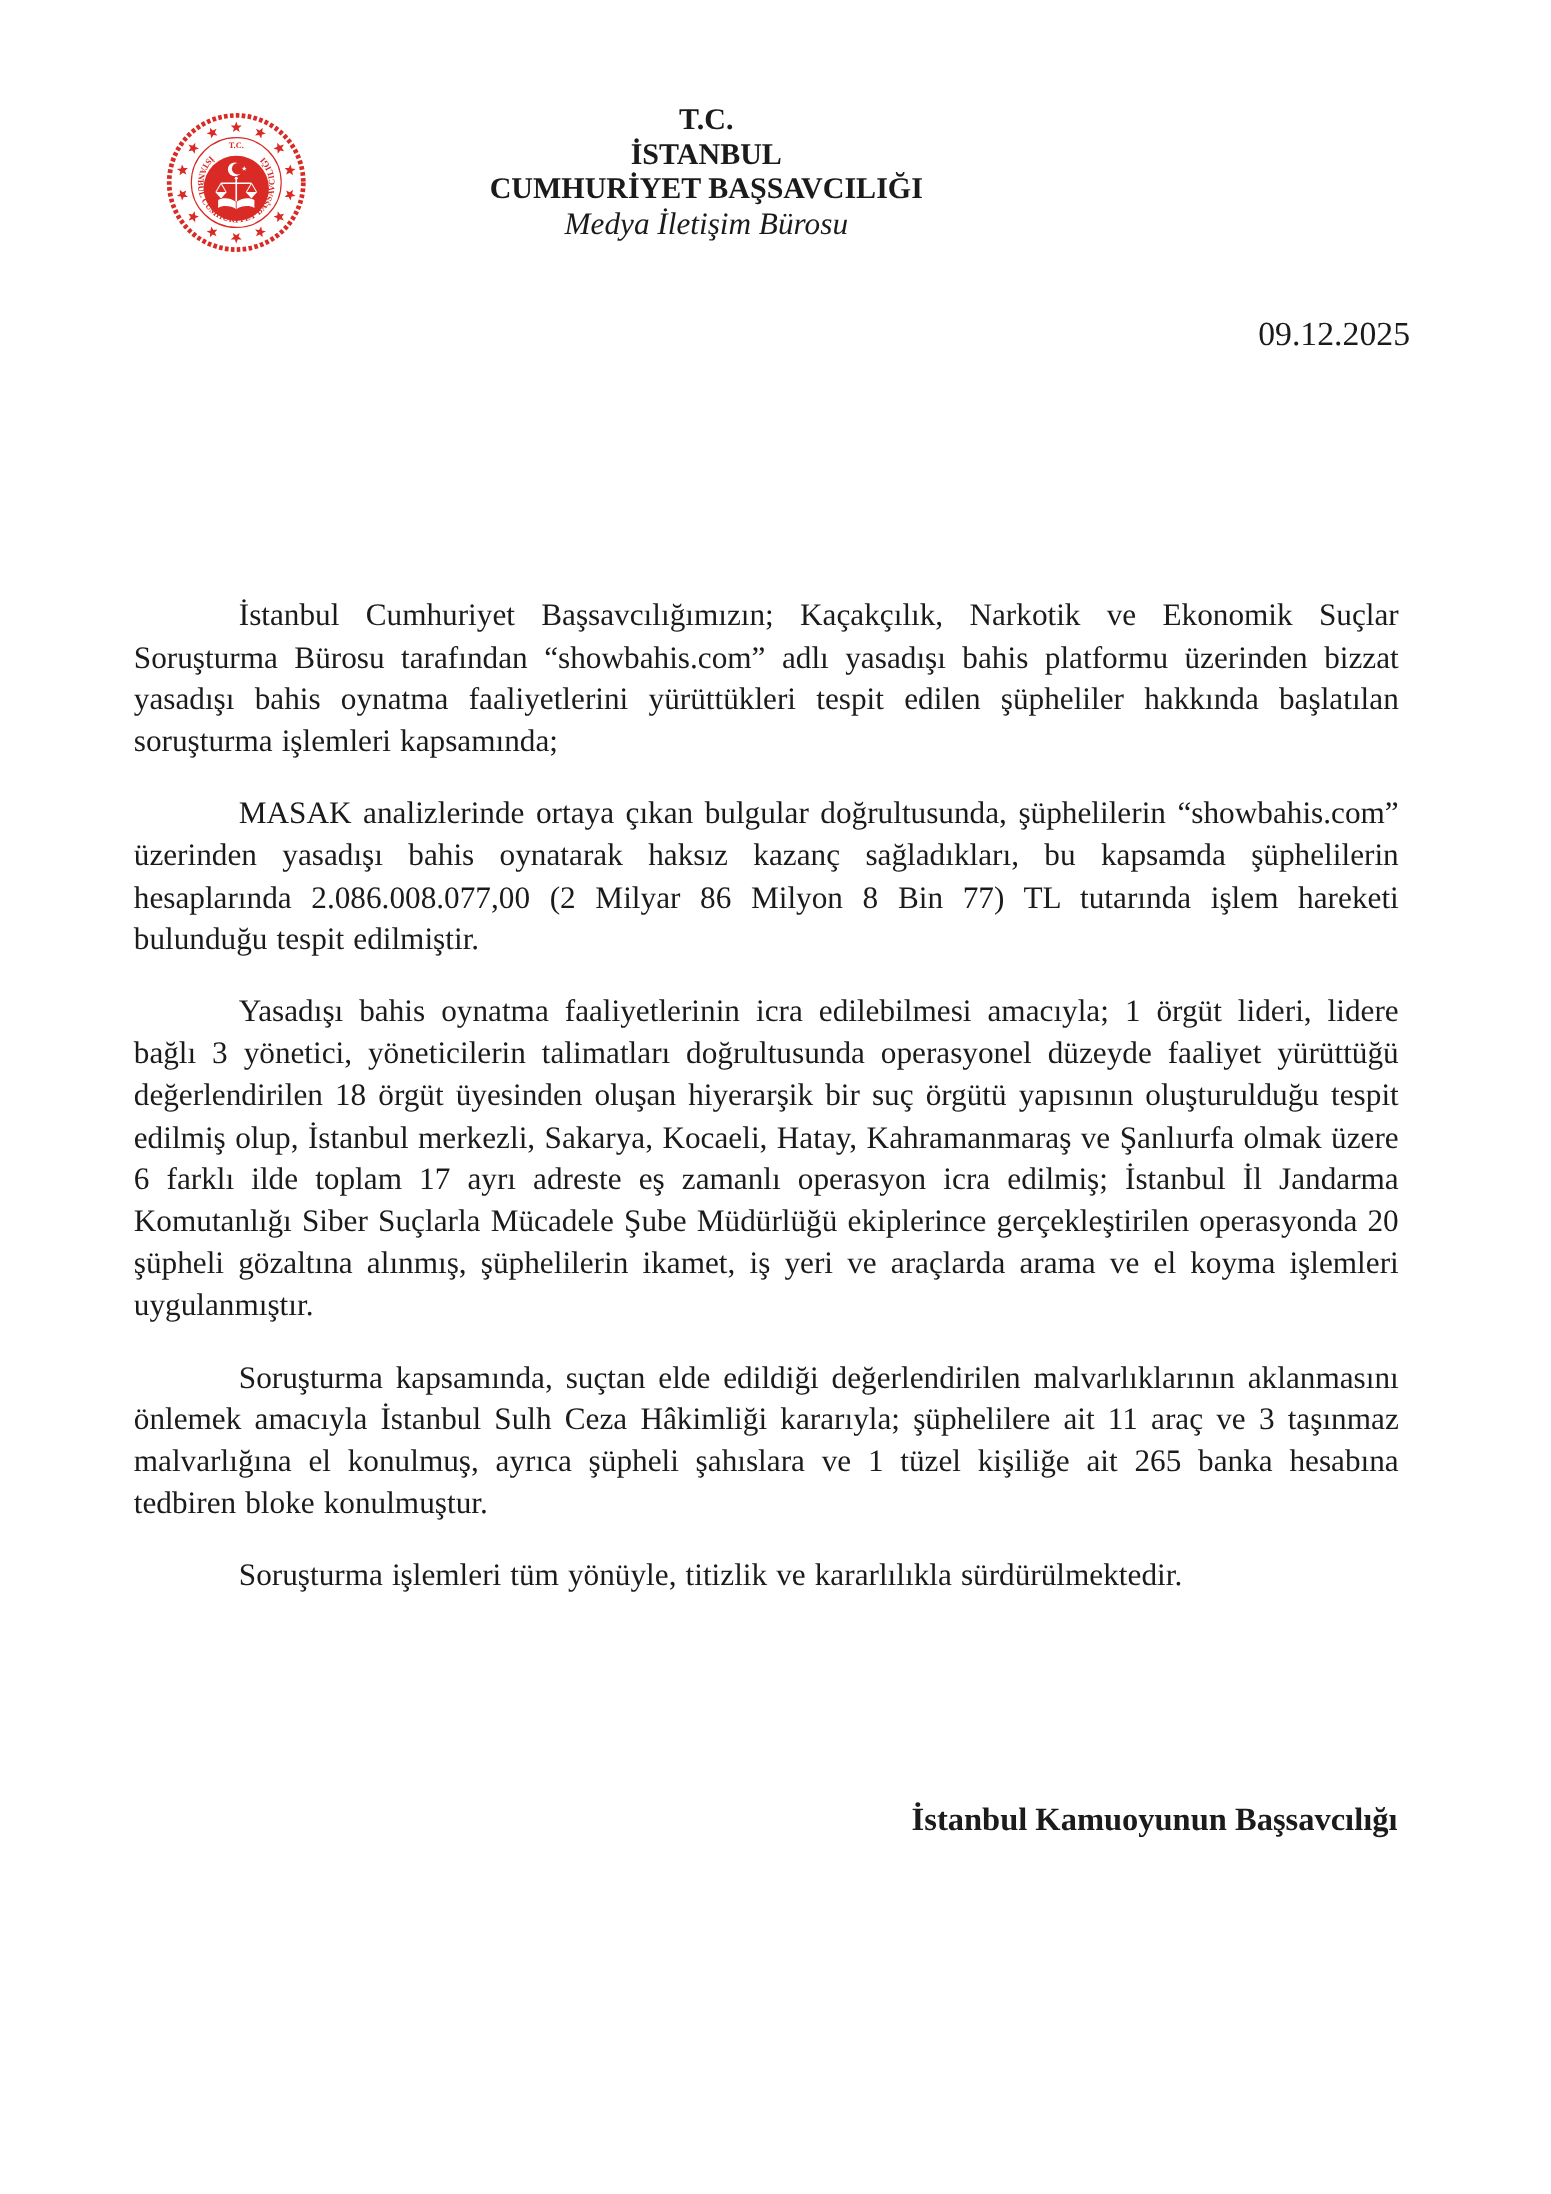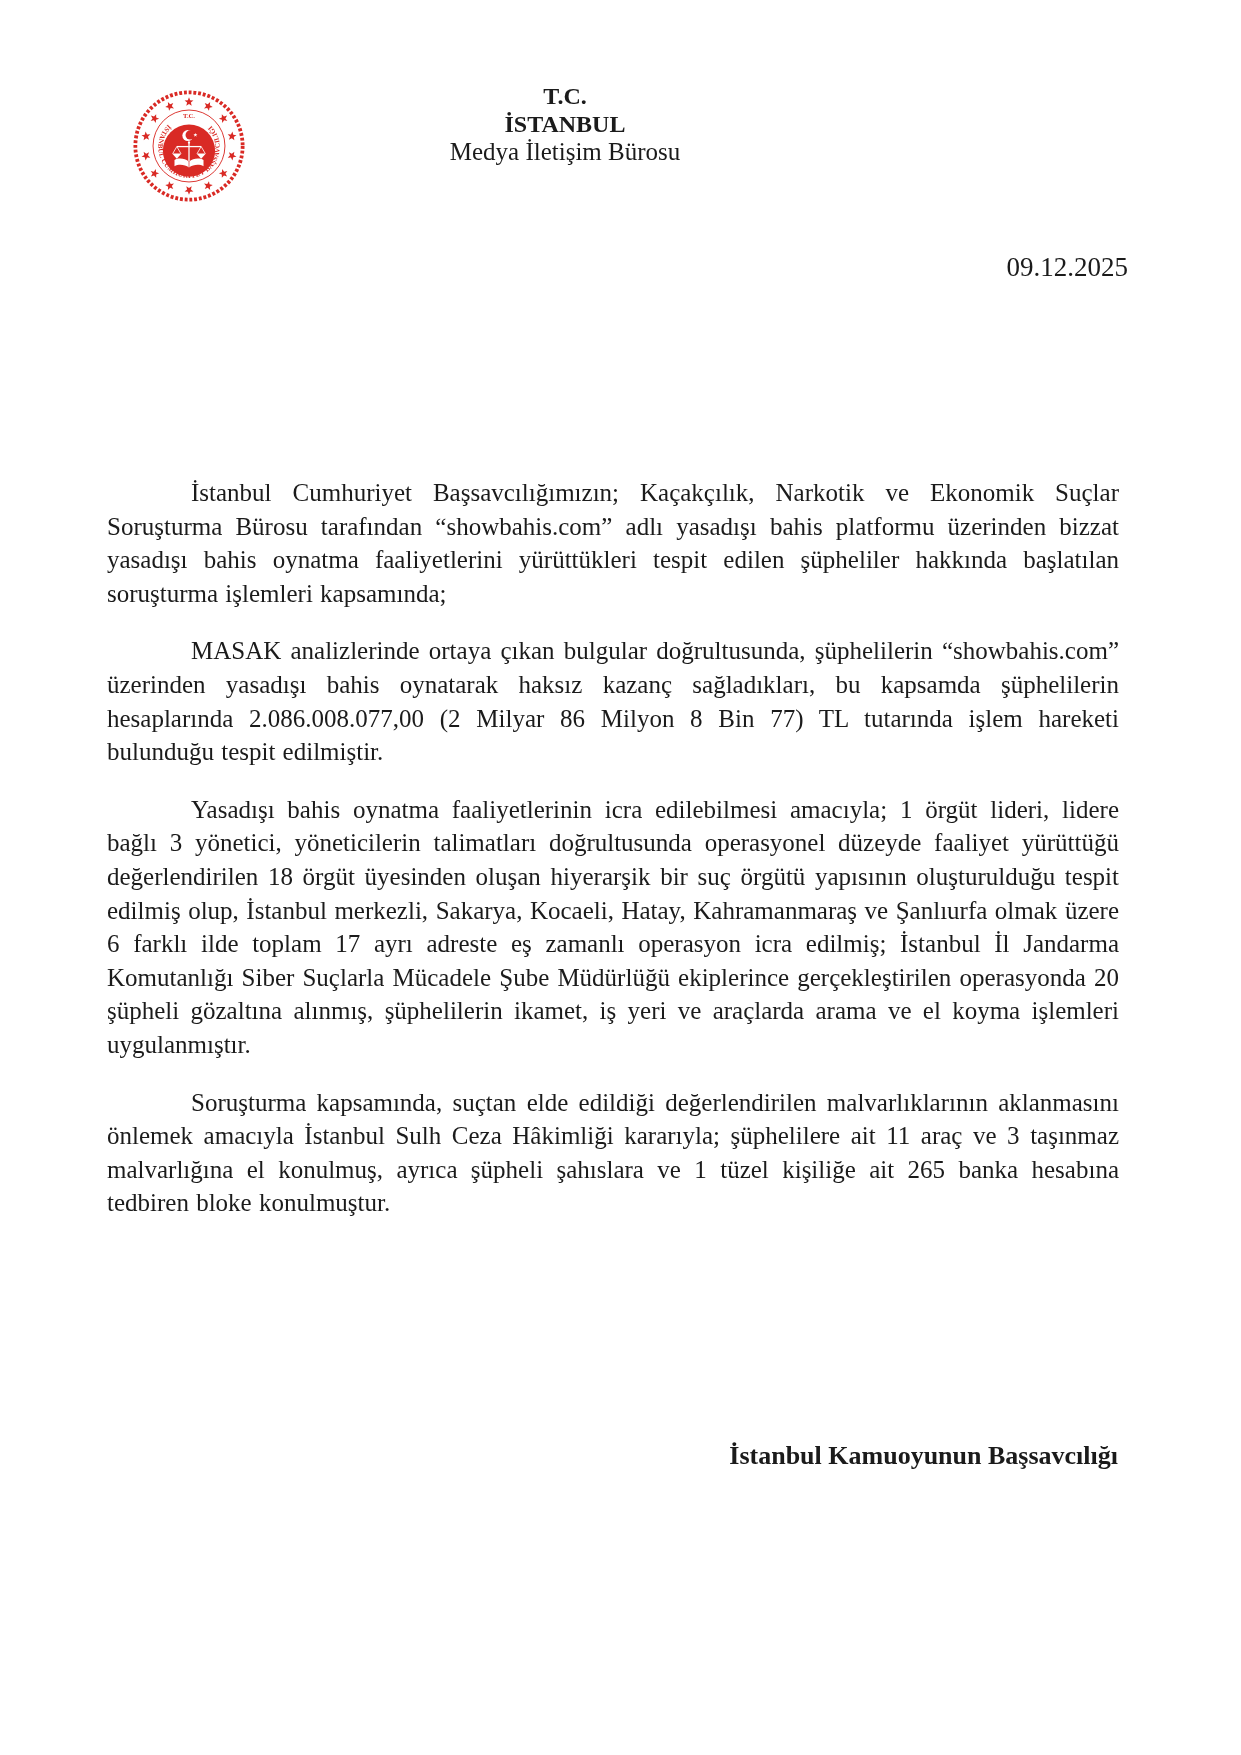--- a/index.html
+++ b/index.html
@@ -28,21 +28,21 @@
   .header-text {
     position: absolute;
     top: 83px;
     left: 0;
     width: 1130px;
     text-align: center;
     line-height: 27.5px;
   }
   .h-line { font-size: 24px; }
   .h-line.bold { font-weight: bold; }
-  .h-line.sub { font-size: 25px; font-weight: normal; }
+  .h-line.sub { font-size: 25px; font-weight: normal; font-style: italic; }
 
   
   .date {
     position: absolute;
     top: 252px;
     left: 0;
     width: 1128px;
     text-align: right;
     font-size: 27px;
   }
@@ -150,28 +150,30 @@
 
     <g>
       <path d="M100,127 C93,121 82,120 75,124 L75,135 C82,131 93,132 100,137 C107,132 118,131 125,135 L125,124 C118,120 107,121 100,127 Z" fill="#ffffff"></path>
       <line x1="100" y1="127" x2="100" y2="137" stroke="var(--emblem-red)" stroke-width="1.2"></line>
     </g>
   </svg>
 
   <div class="header-text">
     <div class="h-line bold">T.C.</div>
     <div class="h-line bold">İSTANBUL</div>
+    <div class="h-line bold">CUMHURİYET BAŞSAVCILIĞI</div>
     <div class="h-line sub">Medya İletişim Bürosu</div>
   </div>
 
   <div class="date">09.12.2025</div>
 
 
   <main class="body">
     <p>İstanbul Cumhuriyet Başsavcılığımızın; Kaçakçılık, Narkotik ve Ekonomik Suçlar Soruşturma Bürosu tarafından “showbahis.com” adlı yasadışı bahis platformu üzerinden bizzat yasadışı bahis oynatma faaliyetlerini yürüttükleri tespit edilen şüpheliler hakkında başlatılan soruşturma işlemleri kapsamında;</p>
     <p>MASAK analizlerinde ortaya çıkan bulgular doğrultusunda, şüphelilerin “showbahis.com” üzerinden yasadışı bahis oynatarak haksız kazanç sağladıkları, bu kapsamda şüphelilerin hesaplarında 2.086.008.077,00 (2 Milyar 86 Milyon 8 Bin 77) TL tutarında işlem hareketi bulunduğu tespit edilmiştir.</p>
     <p>Yasadışı bahis oynatma faaliyetlerinin icra edilebilmesi amacıyla; 1 örgüt lideri, lidere bağlı 3 yönetici, yöneticilerin talimatları doğrultusunda operasyonel düzeyde faaliyet yürüttüğü değerlendirilen 18 örgüt üyesinden oluşan hiyerarşik bir suç örgütü yapısının oluşturulduğu tespit edilmiş olup, İstanbul merkezli, Sakarya, Kocaeli, Hatay, Kahramanmaraş ve Şanlıurfa olmak üzere 6 farklı ilde toplam 17 ayrı adreste eş zamanlı operasyon icra edilmiş; İstanbul İl Jandarma Komutanlığı Siber Suçlarla Mücadele Şube Müdürlüğü ekiplerince gerçekleştirilen operasyonda 20 şüpheli gözaltına alınmış, şüphelilerin ikamet, iş yeri ve araçlarda arama ve el koyma işlemleri uygulanmıştır.</p>
     <p>Soruşturma kapsamında, suçtan elde edildiği değerlendirilen malvarlıklarının aklanmasını önlemek amacıyla İstanbul Sulh Ceza Hâkimliği kararıyla; şüphelilere ait 11 araç ve 3 taşınmaz malvarlığına el konulmuş, ayrıca şüpheli şahıslara ve 1 tüzel kişiliğe ait 265 banka hesabına tedbiren bloke konulmuştur.</p>
+    <p>Soruşturma işlemleri tüm yönüyle, titizlik ve kararlılıkla sürdürülmektedir.</p>
   </main>
 
   <div class="signature">İstanbul Kamuoyunun Başsavcılığı</div>
 
 </div>
 
 </body></html>

